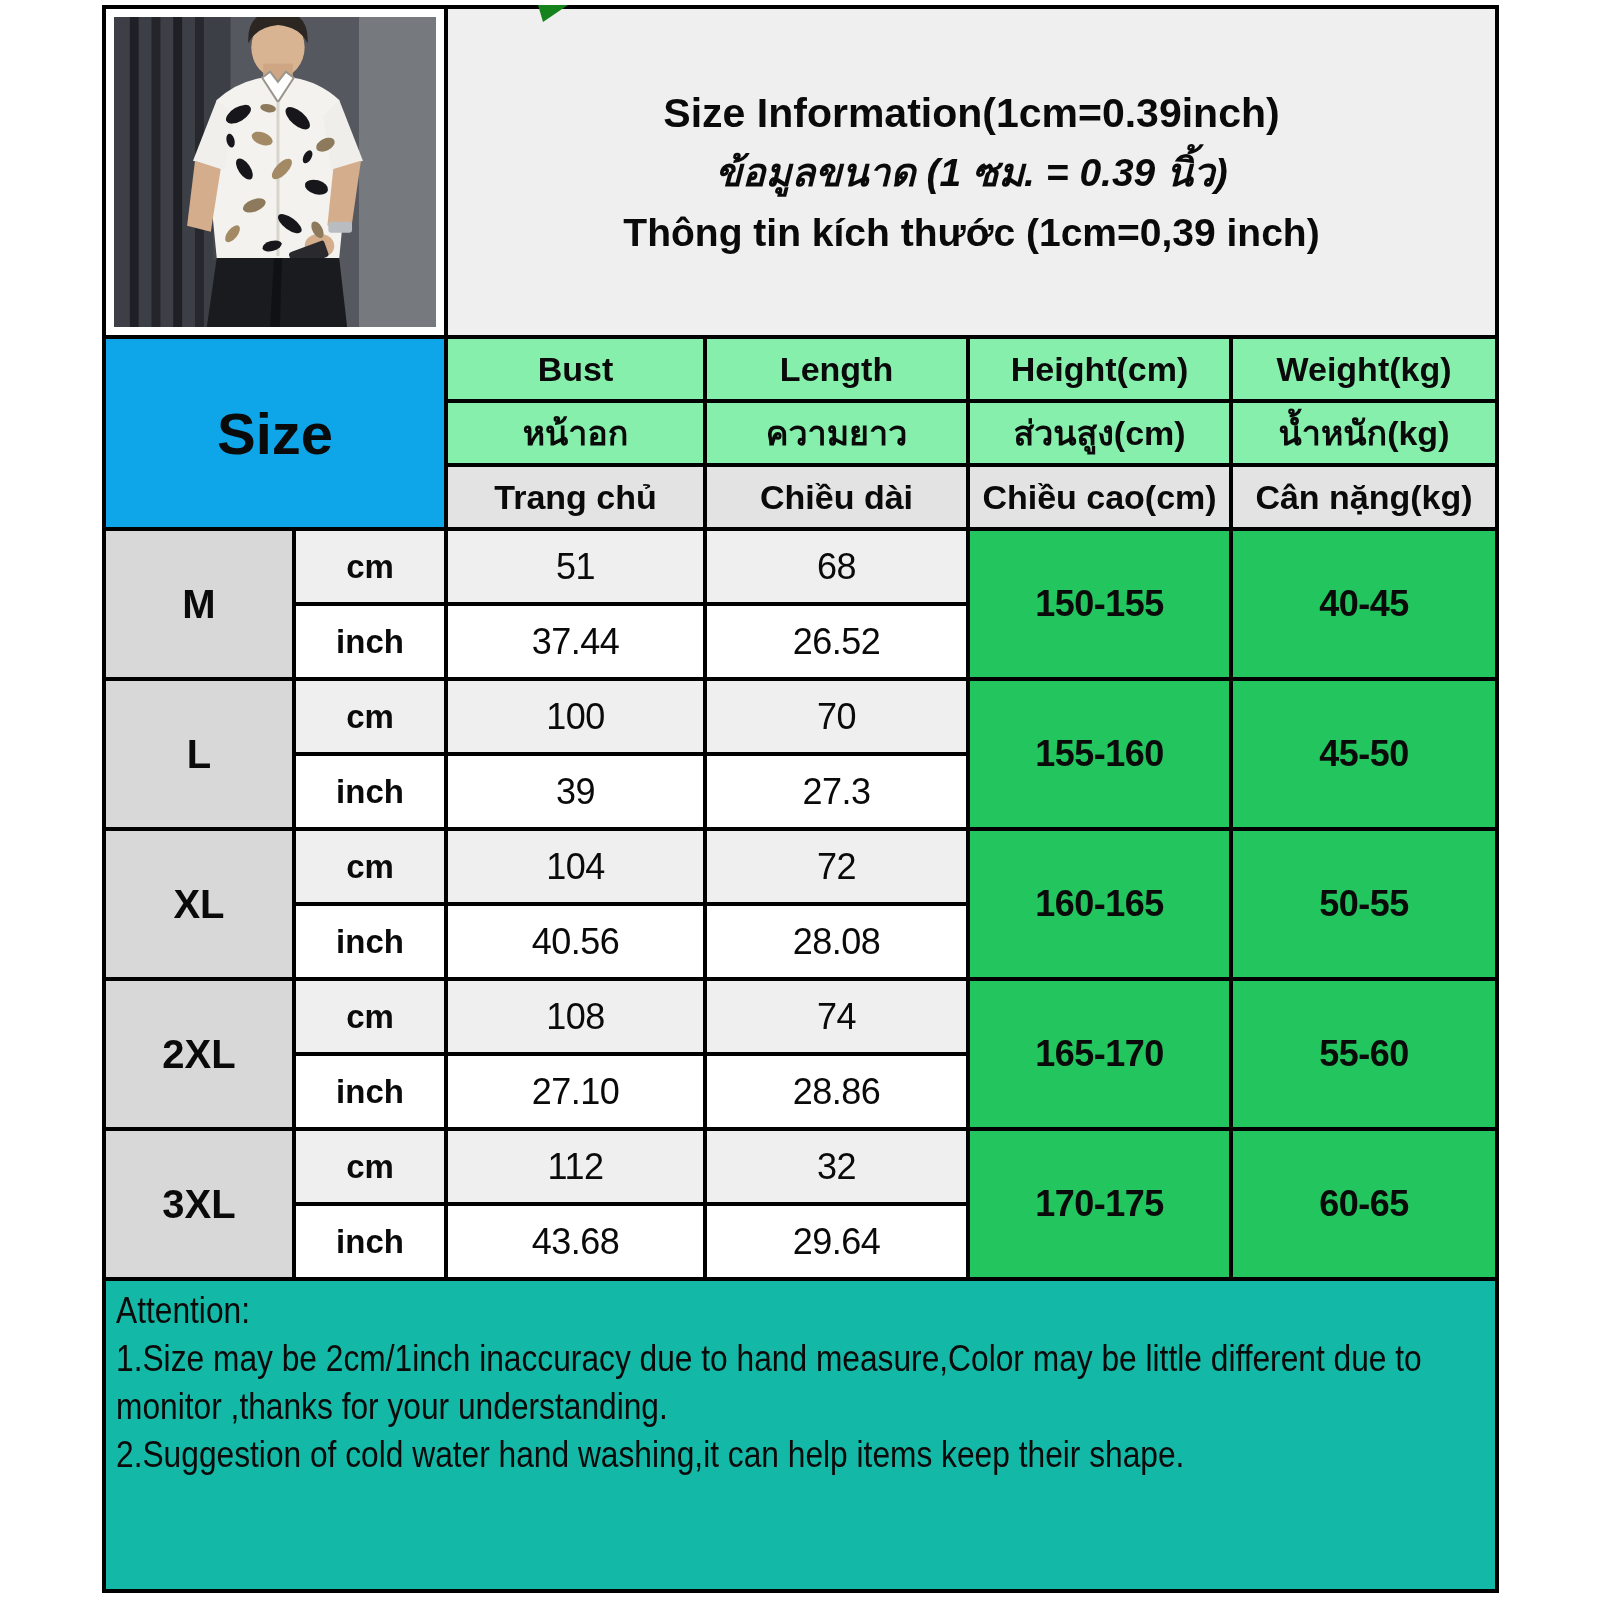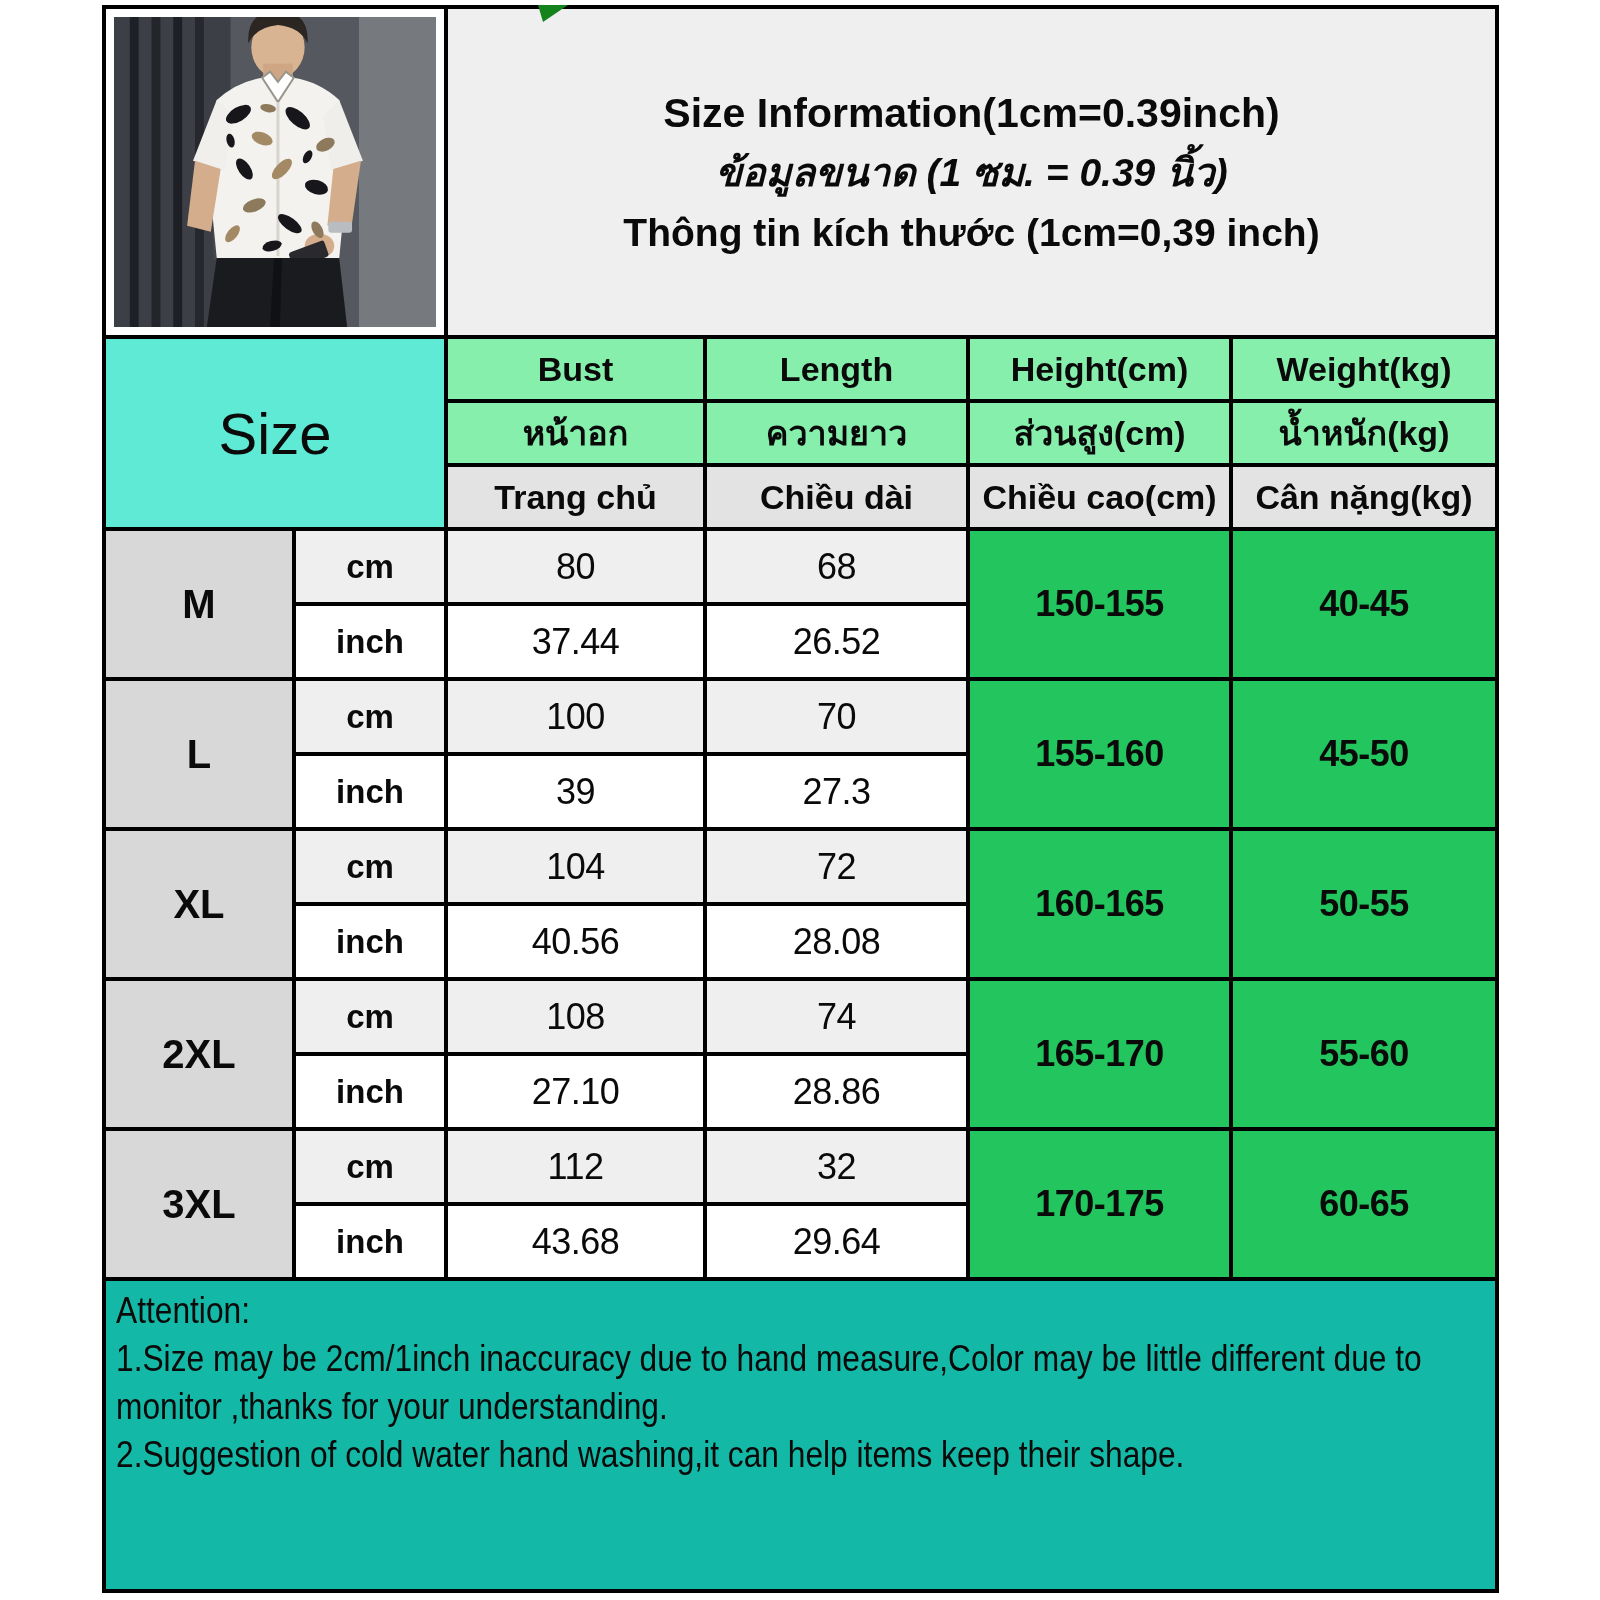--- a/index.html
+++ b/index.html
@@ -34,21 +34,21 @@
   }
   
   td.photo-cell { background: #ffffff; padding: 8px; }
   .photo-wrap { width: 100%; height: 100%; }
   .photo-wrap svg { width: 100%; height: 100%; display: block; }
   td.title-cell { background: #f0efef; }
   .title-line-en { font-size: 41px; font-weight: 700; line-height: 1.0; margin: 0 0 19px 0; }
   .title-line-th { font-size: 39px; font-weight: 700; line-height: 1.0; margin: 0 0 21px 0; font-style: italic; }
   .title-line-vi { font-size: 39px; font-weight: 700; line-height: 1.0; margin: 0; }
   
-  td.size-head { background: #5eead4; font-size: 58px; font-weight: 400; }
+  td.size-head { background: #0ea5e9; font-size: 58px; font-weight: 700; }
   td.h-en, td.h-th { background: #86efac; font-size: 34px; font-weight: 700; }
   td.h-vi { background: #e3e3e3; font-size: 34px; font-weight: 700; }
   
   td.size-label { background: #d8d8d8; font-size: 40px; font-weight: 700; }
   td.unit { font-size: 33px; font-weight: 700; }
   td.val, td.range { font-size: 36px; font-weight: 400; letter-spacing: -0.5px; }
   tr.r-cm  td.unit, tr.r-cm  td.val { background: #f0efef; }
   tr.r-inch td.unit, tr.r-inch td.val { background: #ffffff; }
   td.range { background: #22c55e; font-weight: bold; }
   
@@ -168,21 +168,21 @@
     <tr style="height:64px">
       <td class="h-vi">Trang chủ</td>
       <td class="h-vi">Chiều dài</td>
       <td class="h-vi">Chiều cao(cm)</td>
       <td class="h-vi">Cân nặng(kg)</td>
     </tr>
 
     <tr class="r-cm" style="height:75px">
       <td class="size-label" rowspan="2">M</td>
       <td class="unit">cm</td>
-      <td class="val">80</td>
+      <td class="val">51</td>
       <td class="val">68</td>
       <td class="range" rowspan="2">150-155</td>
       <td class="range" rowspan="2">40-45</td>
     </tr>
     <tr class="r-inch" style="height:75px">
       <td class="unit">inch</td>
       <td class="val">37.44</td>
       <td class="val">26.52</td>
     </tr>
 

